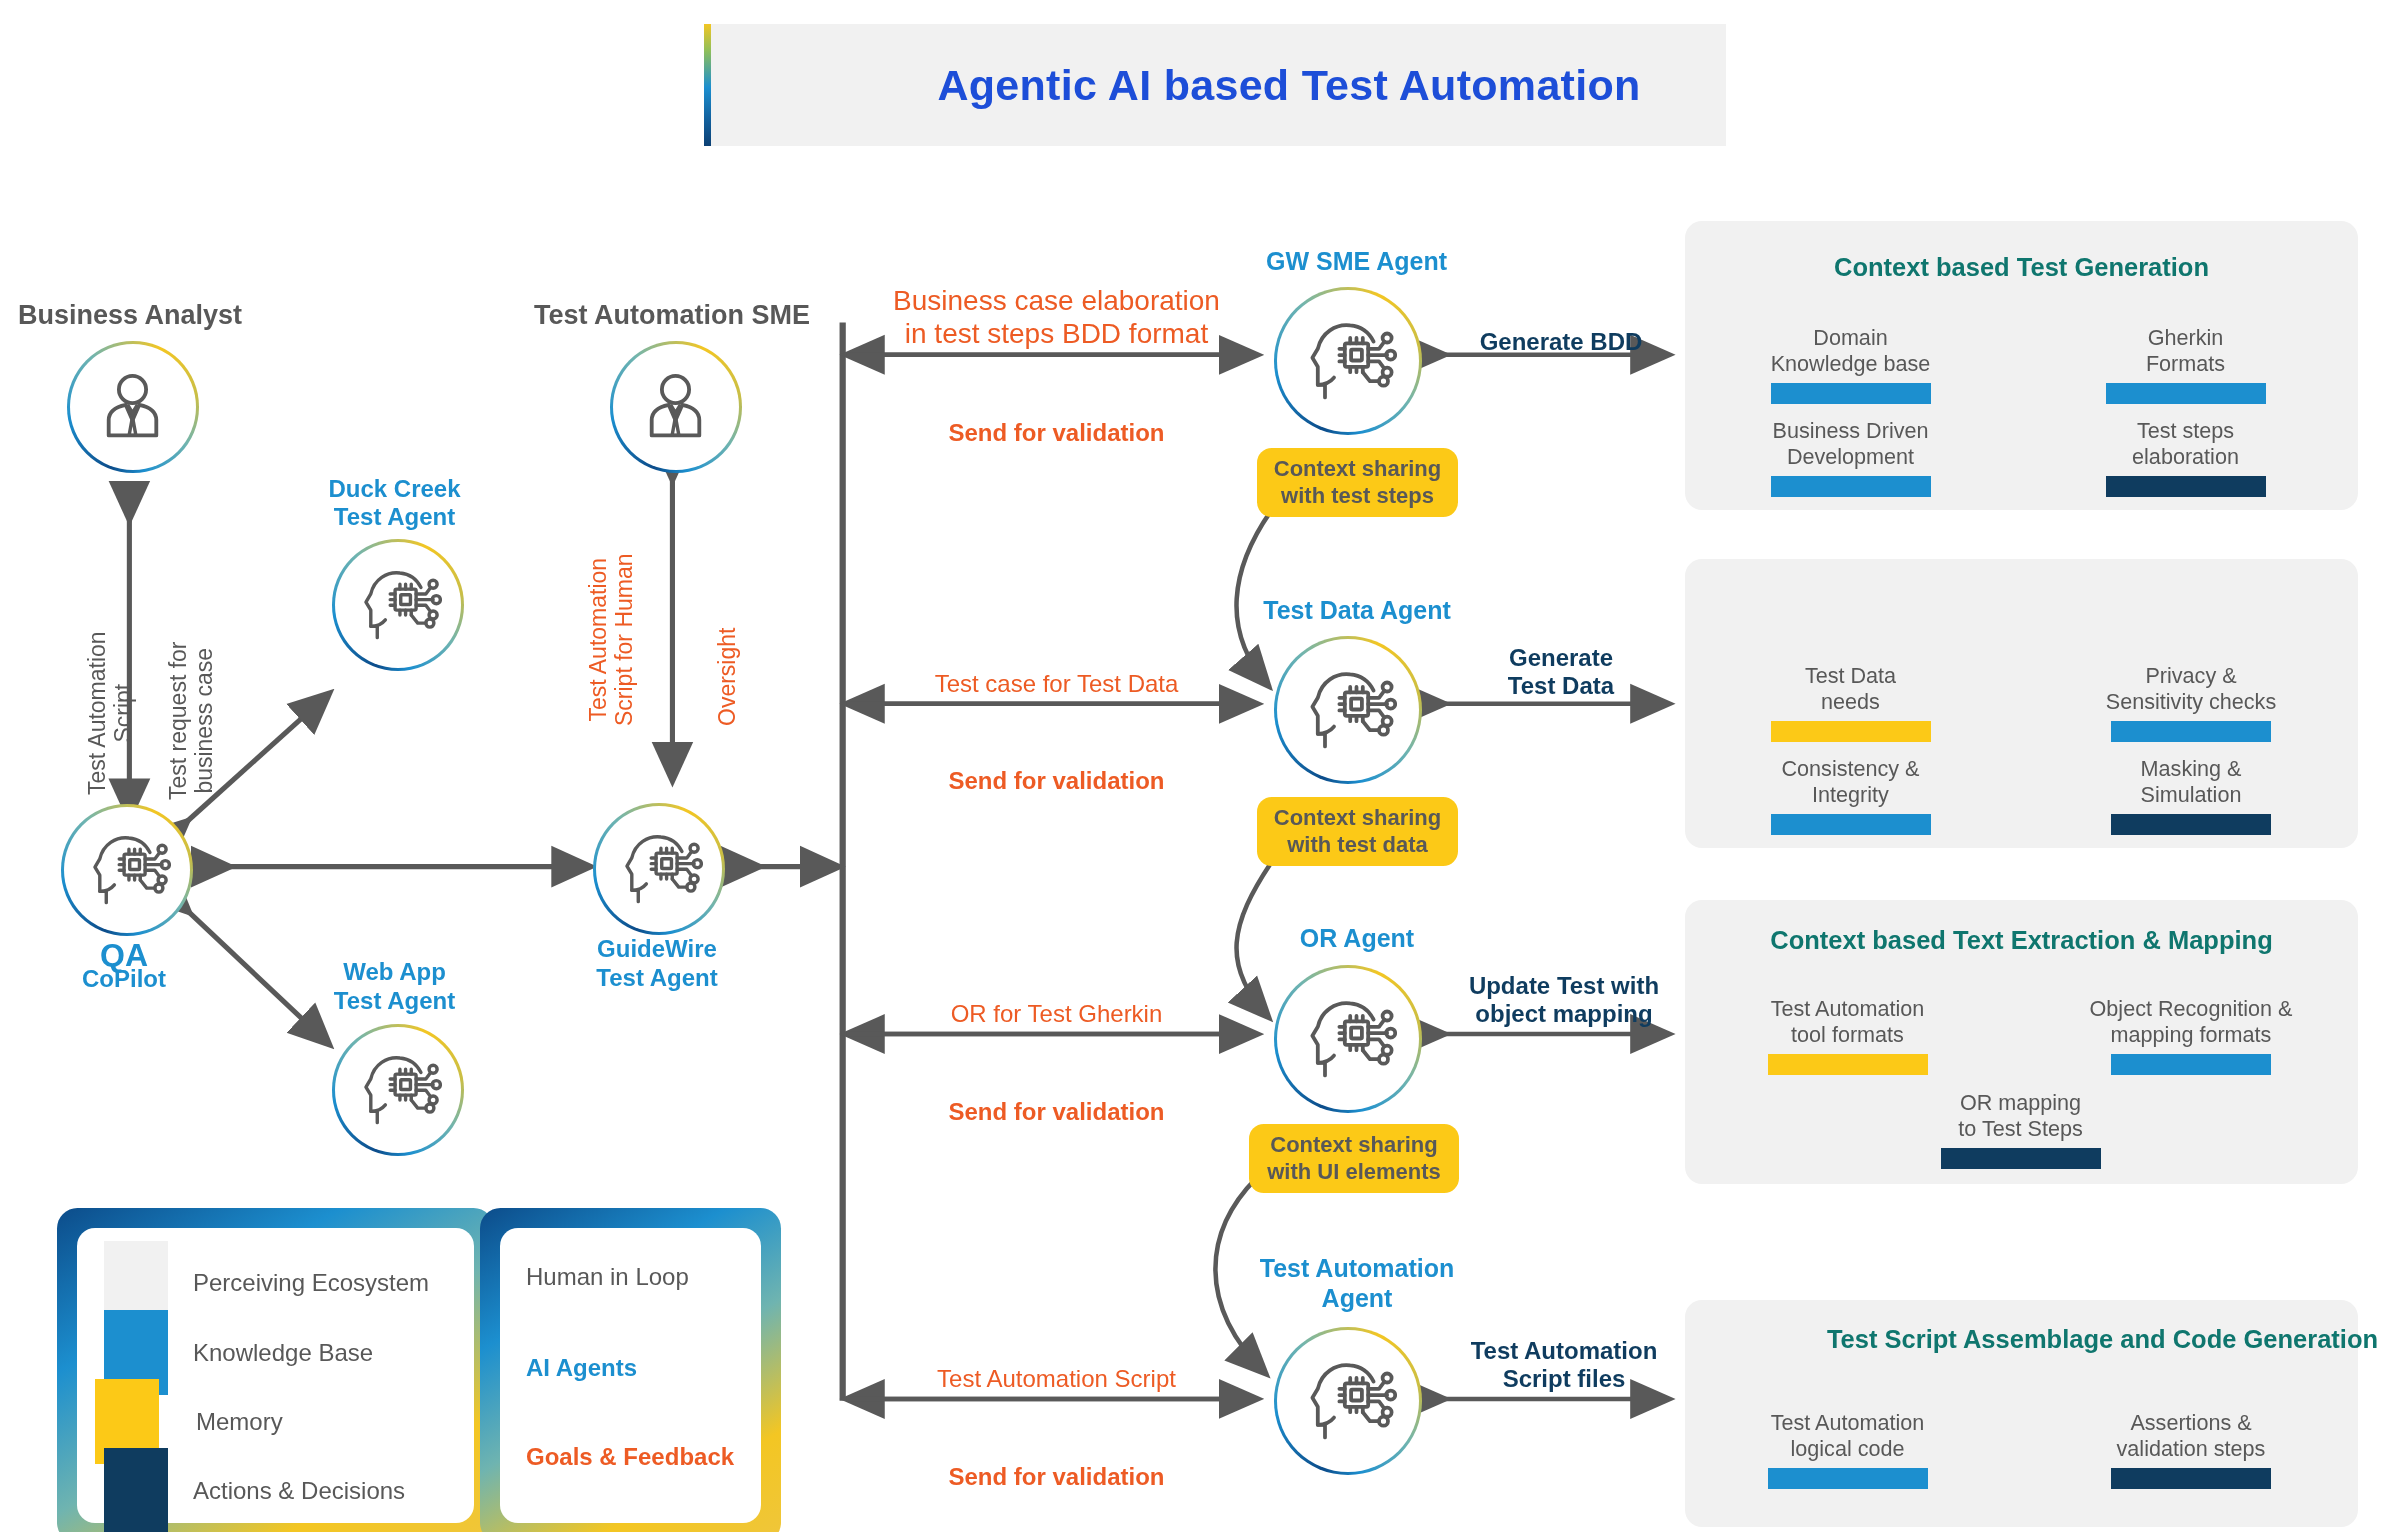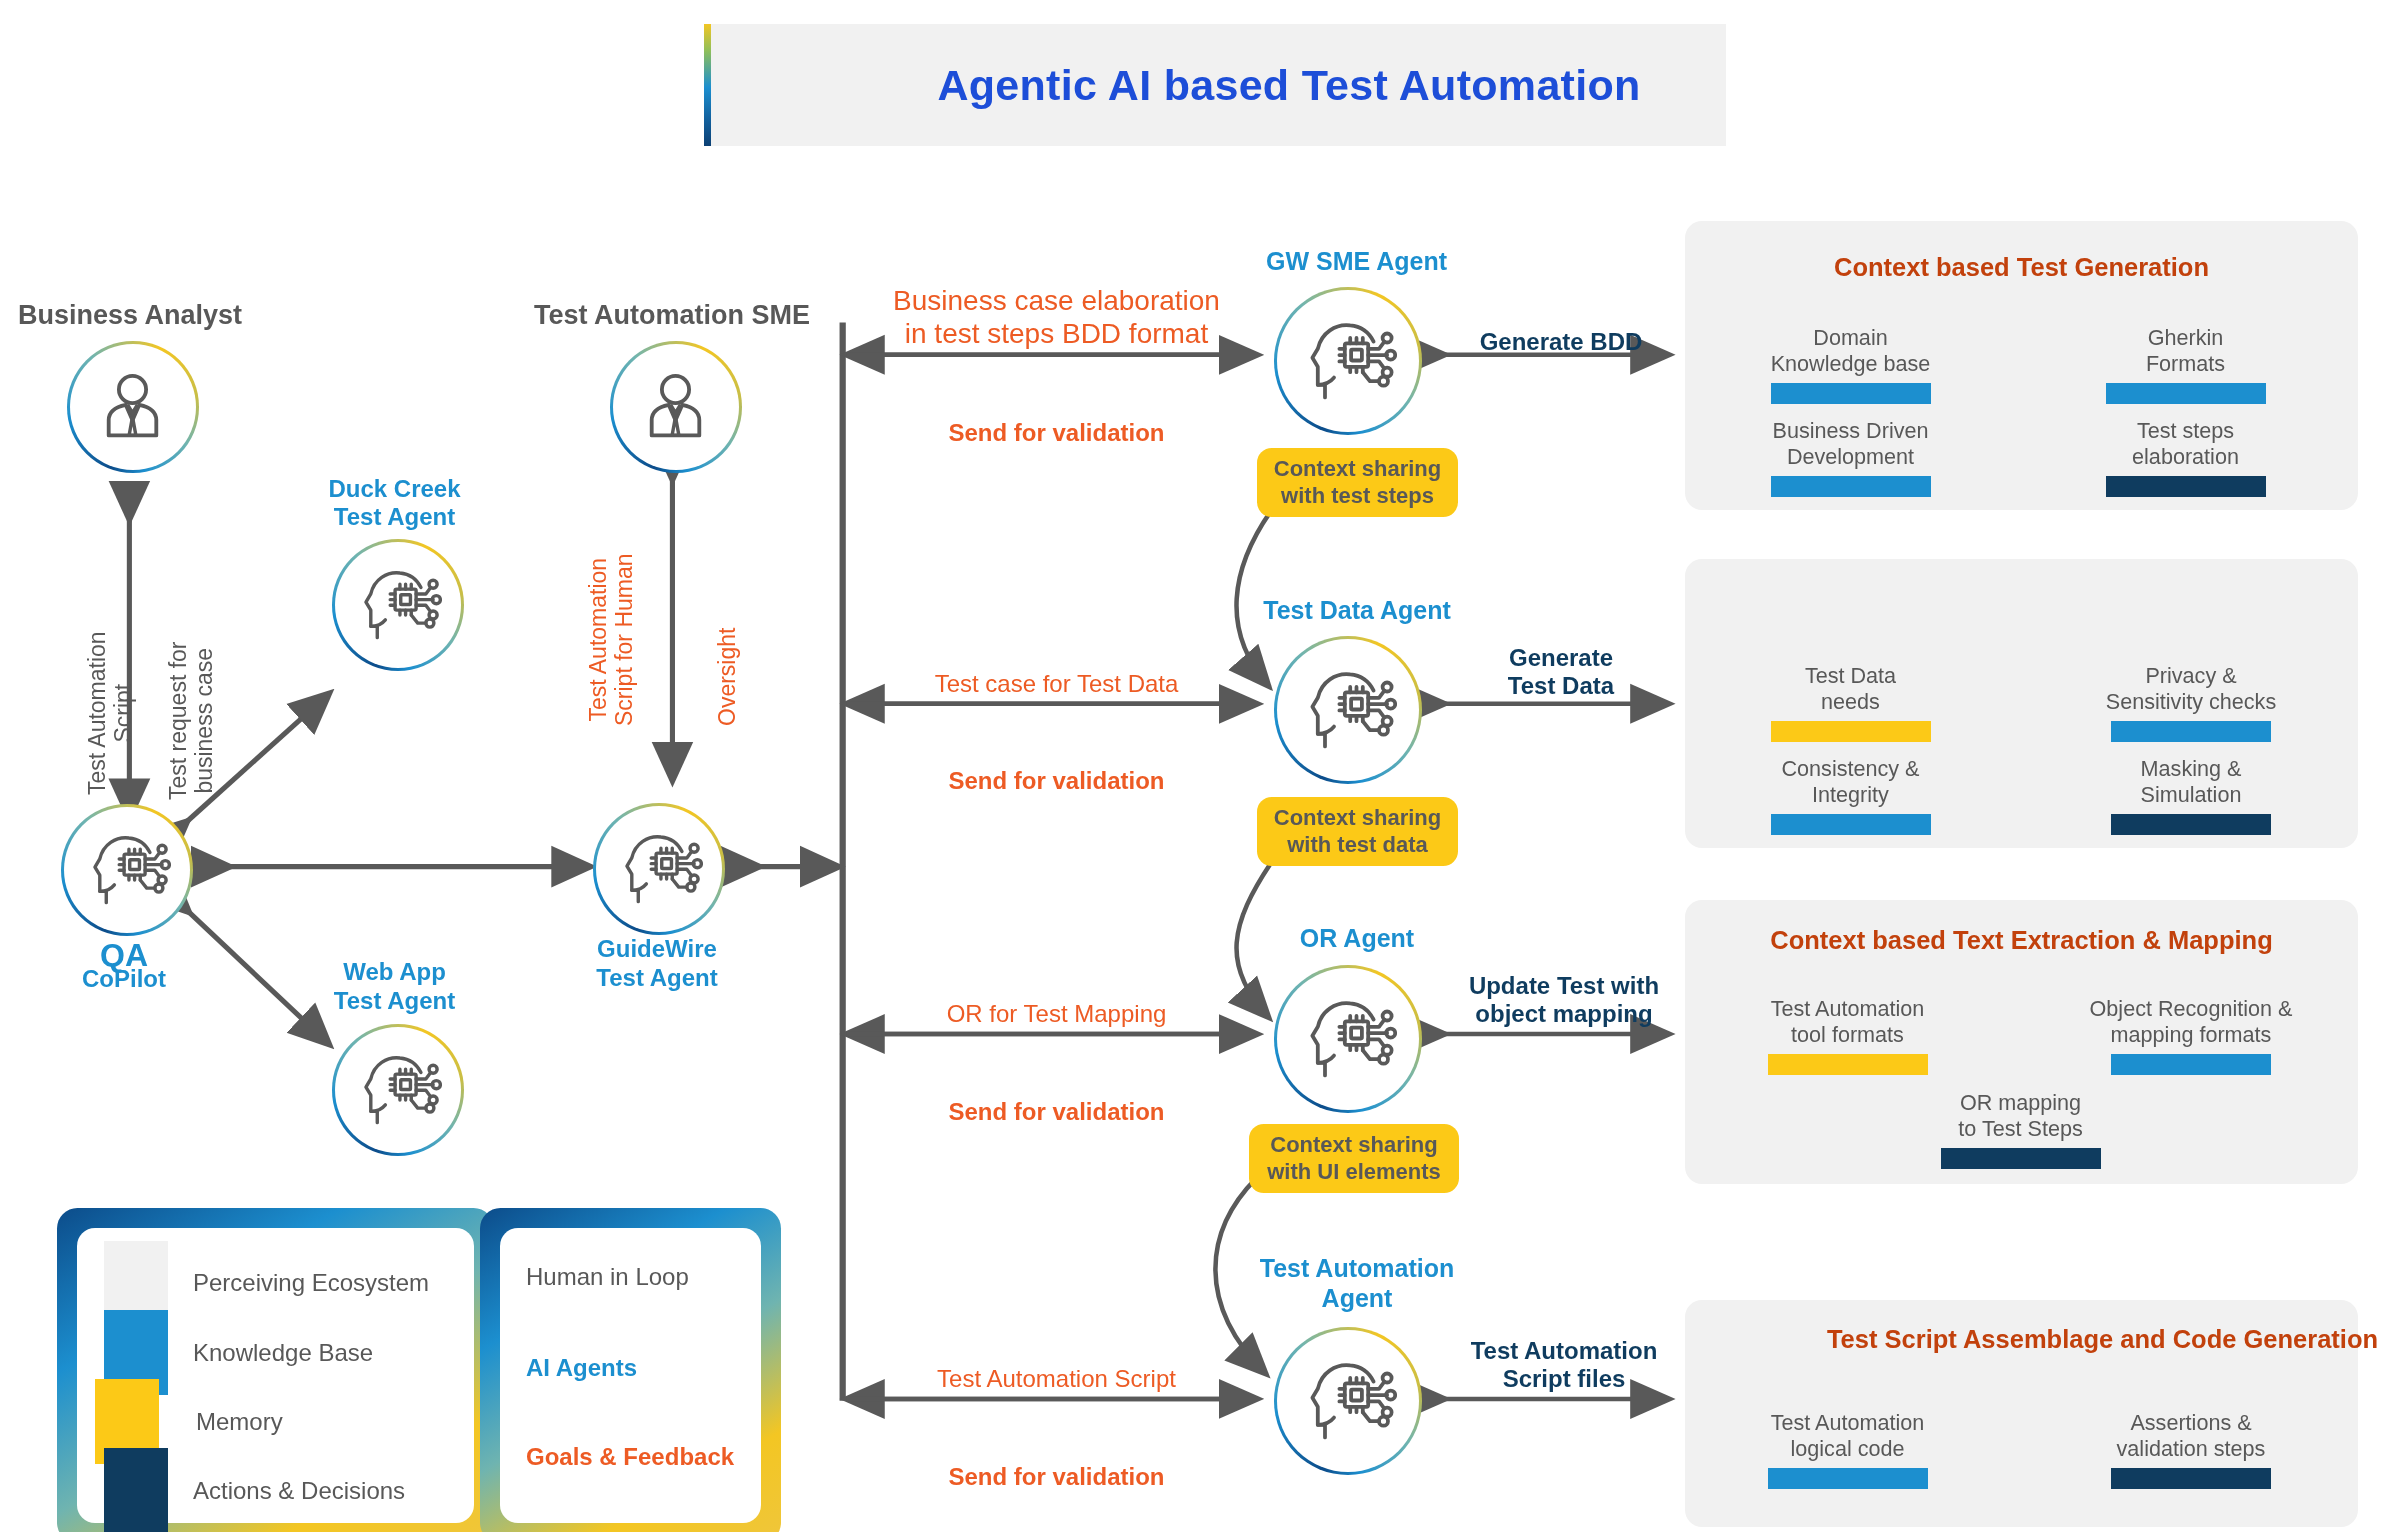--- a/index.html
+++ b/index.html
@@ -39,21 +39,21 @@
   .flab.bold{font-weight:bold;margin-top:42px;}
 
   
   .pill{position:absolute;background:#FCC917;border-radius:14.8px;
     display:flex;align-items:center;justify-content:center;text-align:center;
     color:#585858;font-weight:bold;line-height:1.2;font-size:22px;}
 
   
   .panel{position:absolute;background:#F1F1F1;border-radius:17px;}
   .panel-title{position:absolute;left:0;width:100%;text-align:center;
-    color:#c2410c;font-weight:bold;font-size:25.5px;}
+    color:#0f766e;font-weight:bold;font-size:25.5px;}
   .cap{position:absolute;text-align:center;}
   .cap-lbl{color:#585858;font-size:21.6px;line-height:1.22;font-weight:normal;}
   .cap-bar{margin:5.7px auto 0 auto;height:20.4px;width:160px;}
 
   
   .legbox{position:absolute;border-radius:20.4px;padding:20px;
     background:linear-gradient(150deg,#0C4C8A 0%,#1C8FCF 28%,#6FB4B0 52%,#F3C623 78%,#EFC63B 100%);}
   .legbox-in{width:100%;height:100%;border-radius:18px;background:#fff;position:relative;}
   .legrow{position:absolute;display:flex;align-items:center;}
   .legsw{width:64px;height:85px;margin-right:25px;}
@@ -360,21 +360,21 @@
   <div class="flab orange bold" style="left:858px;top:377px;width:397px;font-size:24px;">Send for validation</div>
   <div class="flab navy" style="left:1442px;top:328px;width:238px;font-size:24px;">Generate BDD</div>
 
   <div class="flab orange" style="left:858px;top:670px;width:397px;font-size:24px;">Test case for Test Data</div>
   <div class="flab orange bold" style="left:858px;top:725px;width:397px;font-size:24px;">Send for validation</div>
   <div class="flab navy" style="left:1442px;top:644px;width:238px;font-size:24px;">
     <span>Generate</span><br>
     <span>Test Data</span>
   </div>
 
-  <div class="flab orange" style="left:858px;top:1000px;width:397px;font-size:24px;">OR for Test Mapping</div>
+  <div class="flab orange" style="left:858px;top:1000px;width:397px;font-size:24px;">OR for Test Gherkin</div>
   <div class="flab orange bold" style="left:858px;top:1056px;width:397px;font-size:24px;">Send for validation</div>
   <div class="flab navy" style="left:1442px;top:972px;width:244px;font-size:24px;">
     <span>Update Test with</span><br>
     <span>object mapping</span>
   </div>
 
   <div class="flab orange" style="left:858px;top:1365px;width:397px;font-size:24px;">Test Automation Script</div>
   <div class="flab orange bold" style="left:858px;top:1421px;width:397px;font-size:24px;">Send for validation</div>
   <div class="flab navy" style="left:1442px;top:1337px;width:244px;font-size:24px;">
     <span>Test Automation</span><br>

